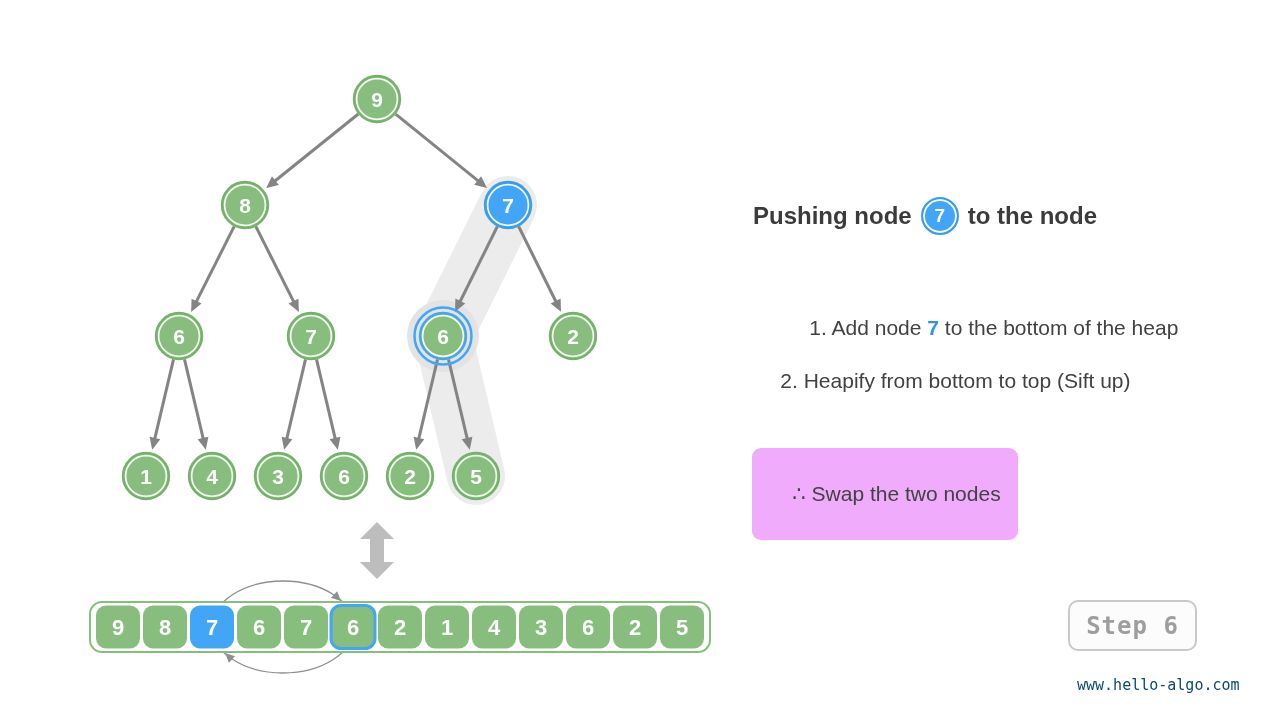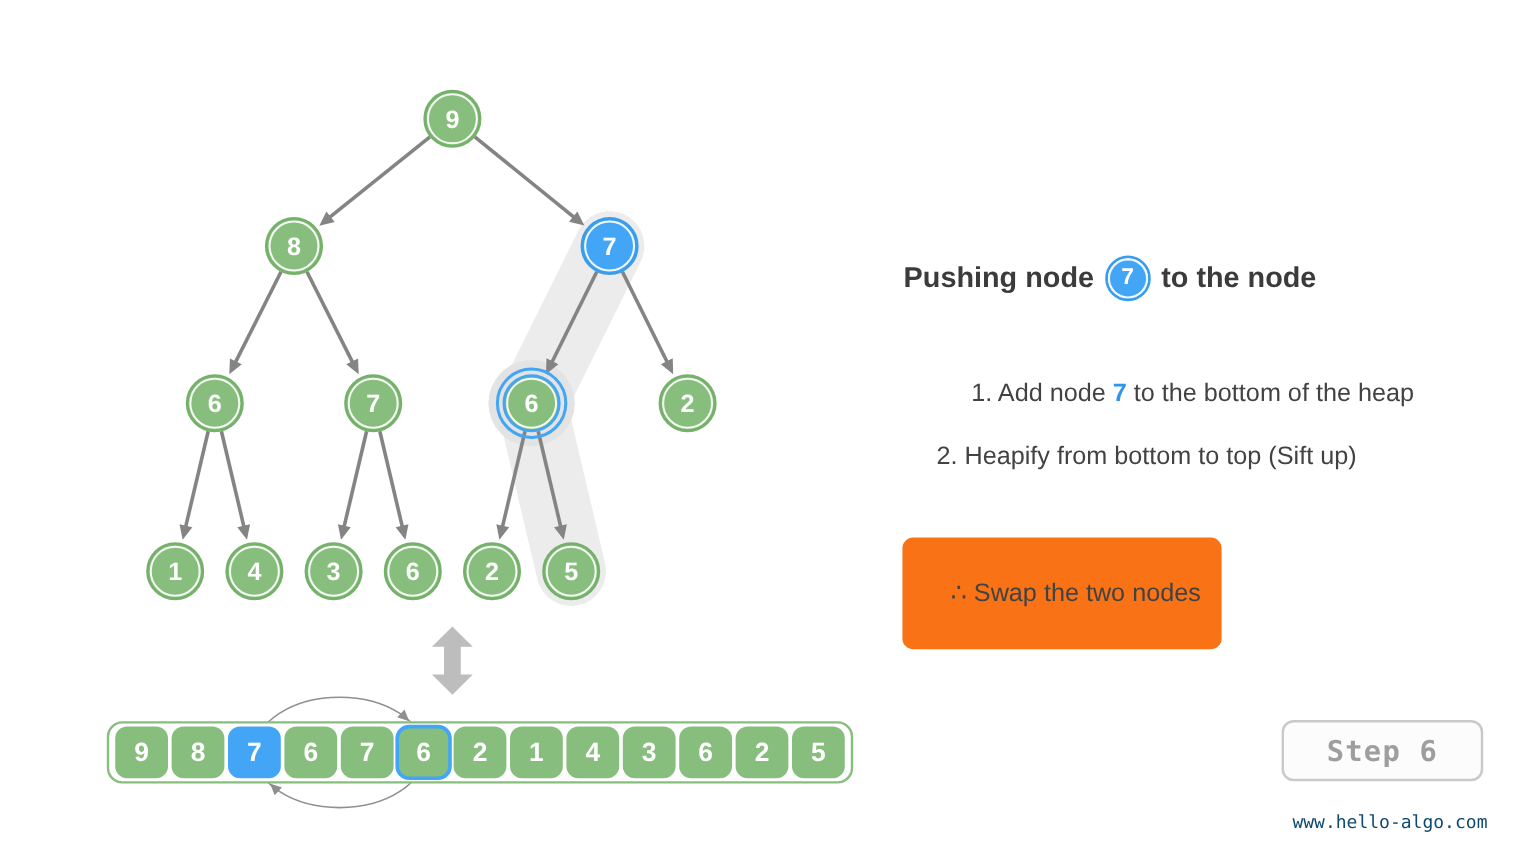--- a/index.html
+++ b/index.html
@@ -1,35 +1,35 @@
 <!DOCTYPE html>
 <html><head>
 <meta charset="utf-8">
 <style>
   html,body{margin:0;padding:0;background:#fff;}
   #stage{position:relative;width:1280px;height:720px;background:#ffffff;overflow:hidden;
          font-family:"Liberation Sans",sans-serif;}
   #diagram-svg{position:absolute;left:0;top:0;}
   .abs{position:absolute;}
   .line{white-space:pre;color:#424242;font-size:21px;}
-  #panel-title{left:753px;top:213px;display:flex;align-items:center;gap:9px;
+  #panel-title{left:753px;top:197px;display:flex;align-items:center;gap:9px;
                font-weight:bold;font-size:24px;color:#3b3b3b;white-space:pre;}
   .node-badge{display:flex;align-items:center;justify-content:center;
               width:34px;height:34px;border-radius:50%;
               background:#42a5f5;border:2px solid #3b9ce9;
               box-shadow:inset 0 0 0 2px rgba(255,255,255,.92);
               color:#fff;font-size:19px;font-weight:bold;}
   #step-1{left:786px;top:292px;}
   #step-2{left:757px;top:345px;}
   #because-line{left:767px;top:404px;}
   .hl-blue{color:#2d96ec;font-weight:bold;}
   .hl-green{color:#4ea04e;font-weight:bold;}
-  #therefore-box{left:752px;top:448px;background:#f97316;border-radius:9px;
+  #therefore-box{left:752px;top:448px;background:#f0abfc;border-radius:9px;
                  padding:10px 17px;font-size:21px;color:#424242;white-space:pre;}
-  #step-badge{left:1068px;top:600px;width:168px;height:51px;
+  #step-badge{left:1068px;top:600px;width:129px;height:51px;
               border:2px solid #c9c9c9;border-radius:10px;background:#fcfcfc;
               display:flex;align-items:center;justify-content:center;box-sizing:border-box;
               font-family:"DejaVu Sans Mono",monospace;font-weight:bold;
               font-size:24px;color:#9e9e9e;letter-spacing:1px;}
   #footer-url{left:1077px;top:676px;font-family:"DejaVu Sans Mono",monospace;
               font-size:15px;color:#0c4a6e;}
 </style>
 </head>
 <body>
 

